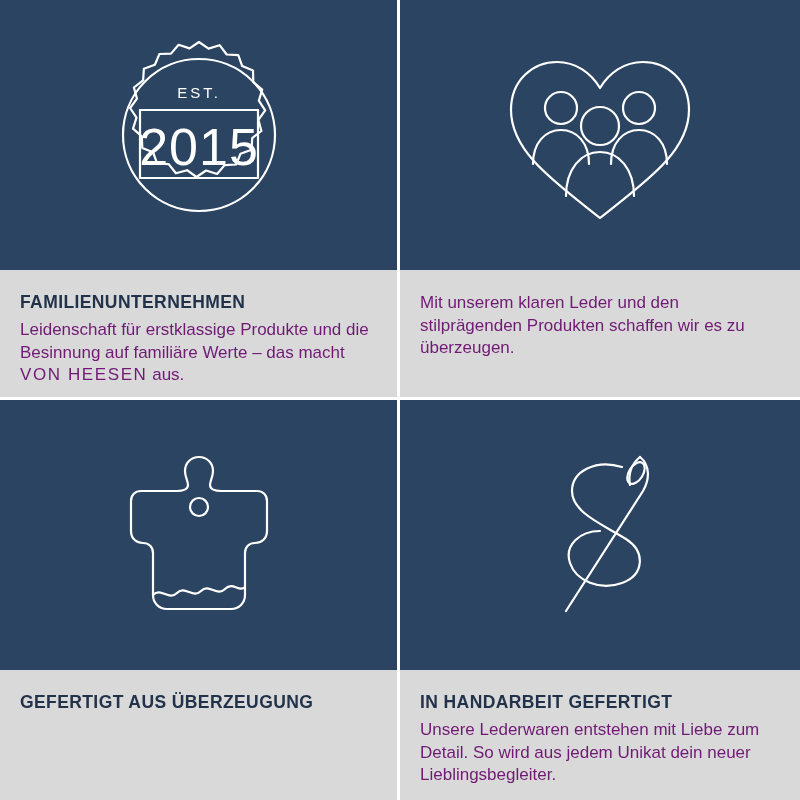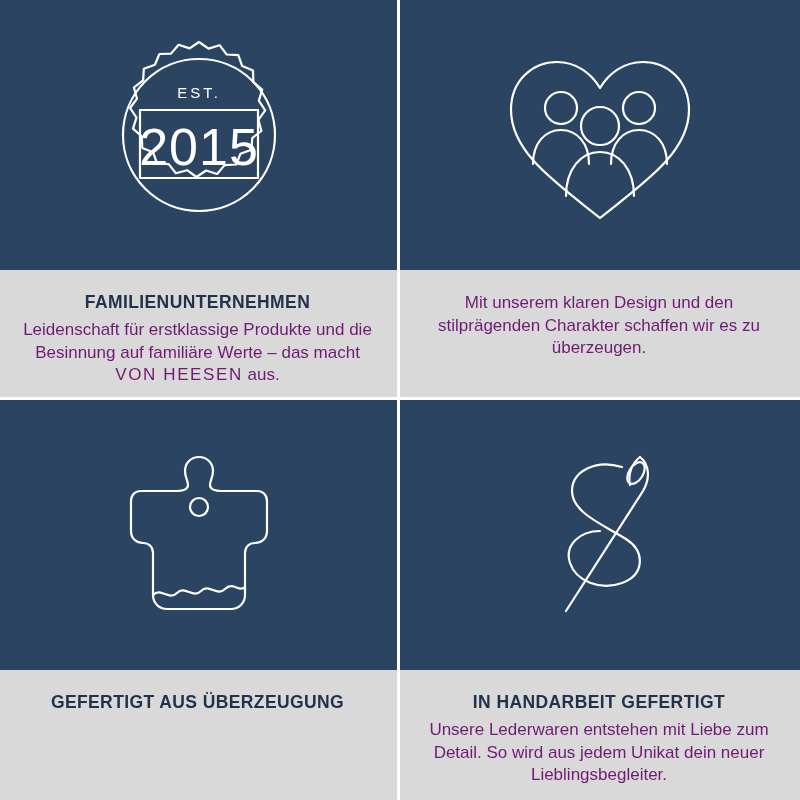--- a/index.html
+++ b/index.html
@@ -33,21 +33,20 @@
     display: flex;
     align-items: center;
     justify-content: center;
     box-sizing: border-box;
   }
   .cell-text {
     flex: 1 1 auto;
     background: #d9d9d9;
     box-sizing: border-box;
     padding: 22px 22px 10px 20px;
-    text-align: center;
   }
   
   .cell.left .cell-icon { border-right: 3px solid #ffffff; }
   .cell.left .cell-text { border-right: 3px solid #ffffff; }
   .cell.top .cell-text { border-bottom: 3px solid #ffffff; }
 
   .headline {
     color: #22324a;
     font-size: 17.5px;
     font-weight: bold;
@@ -127,21 +126,21 @@
           <circle cx="66" cy="68" r="16"></circle>
           <path d="M38 124 C 38 103, 50 90, 66 90 C 82 90, 94 103, 94 124"></path>
           <circle cx="144" cy="68" r="16"></circle>
           <path d="M116 124 C 116 103, 128 90, 144 90 C 160 90, 172 103, 172 124"></path>
           <circle cx="105" cy="86" r="19"></circle>
           <path d="M71 156 C 71 129, 86 112, 105 112 C 124 112, 139 129, 139 156"></path>
         </g>
       </svg>
     </div>
     <div class="cell-text">
-      <p class="body-text">Mit unserem klaren Design und den stilprägenden Charakter schaffen wir es zu überzeugen.</p>
+      <p class="body-text">Mit unserem klaren Leder und den stilprägenden Produkten schaffen wir es zu überzeugen.</p>
     </div>
   </div>
 
   <div class="cell left bottom">
     <div class="cell-icon">
       <svg width="200" height="200" viewBox="0 0 200 200">
         <g class="stroke">
           <path d="M100 22
             C 92 22, 86 28, 86 36
             C 86 42, 89 46, 89 50

